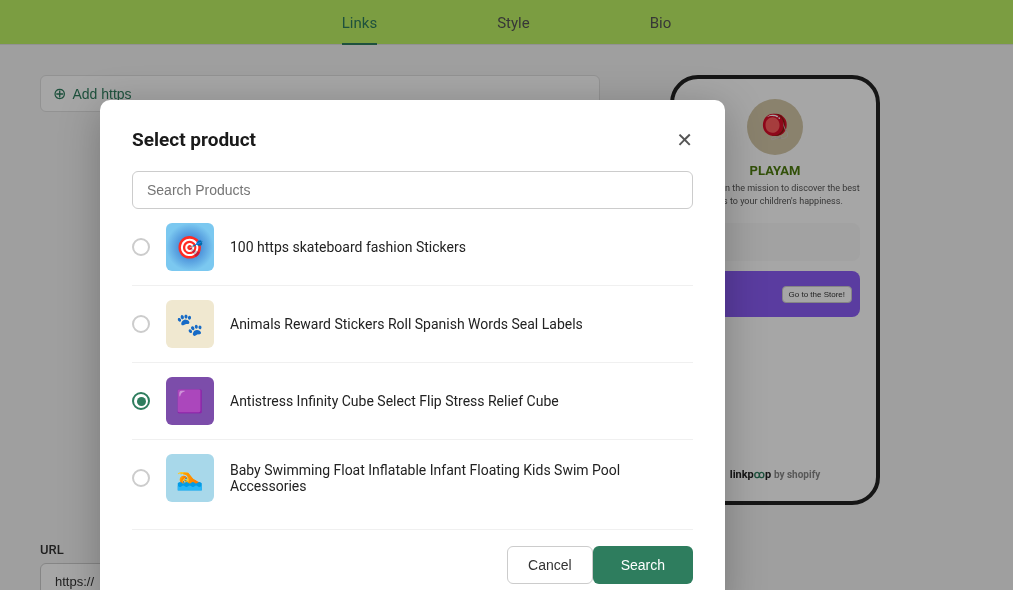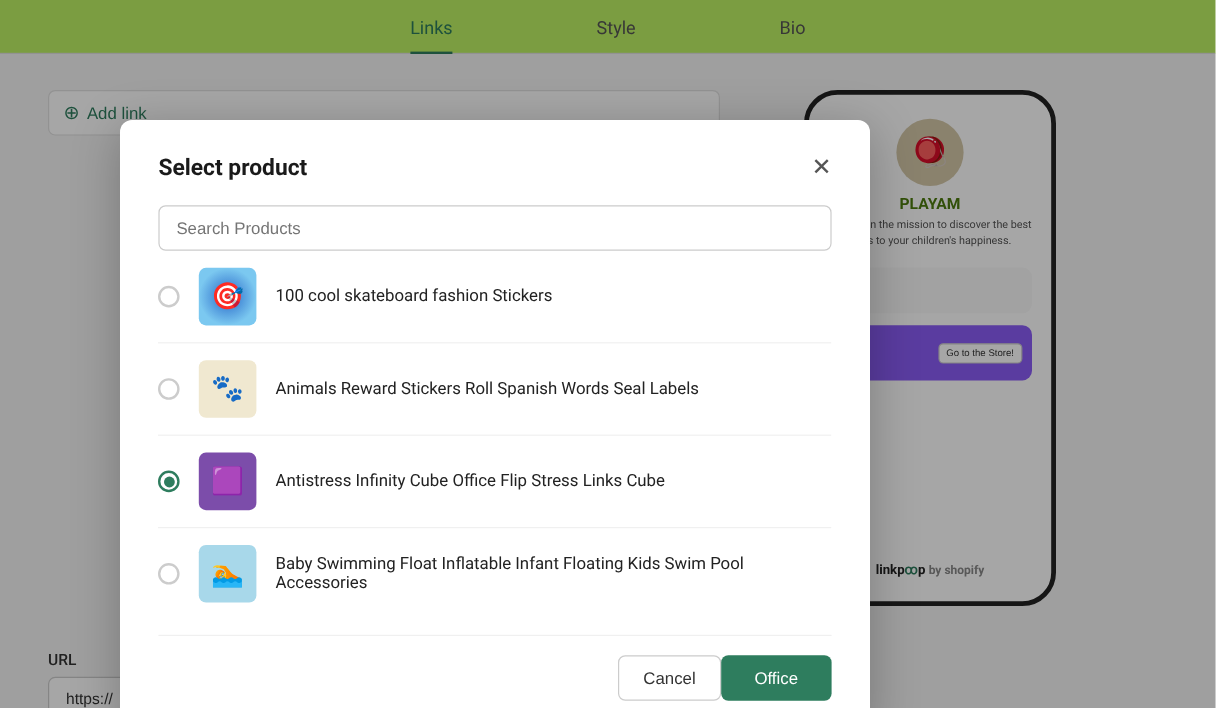--- a/index.html
+++ b/index.html
@@ -348,21 +348,21 @@
     <div class="tab-item">
       <span>Bio</span>
     </div>
   </div>
 
   <div class="main-content">
 
     <div class="left-panel">
       <button class="add-link-btn">
         <span style="font-size:16px; color:#2e7d5e;">⊕</span>
-        <span>Add link</span>
+        <span>Add https</span>
       </button>
 
       <div class="url-section">
         <div class="url-label">URL</div>
         <input class="url-input" type="text" value="https://                .myshopify.com/" style="">
       </div>
     </div>
 
     <div class="right-panel">
       <div class="phone-mockup">
@@ -392,36 +392,36 @@
     <button class="modal-close">✕</button>
   </div>
 
   <input class="search-bar" type="text" placeholder="Search Products" style="">
 
   <div class="product-list-container">
 
   <div class="product-item">
         <div class="product-radio"></div>
         <div class="product-thumb thumb-skateboard">🎯</div>
-        <div class="product-name">100 cool skateboard fashion Stickers</div>
+        <div class="product-name">100 https skateboard fashion Stickers</div>
       </div>
       <div class="product-item">
         <div class="product-radio"></div>
         <div class="product-thumb thumb-stickers">🐾</div>
         <div class="product-name">Animals Reward Stickers Roll Spanish Words Seal Labels</div>
       </div>
       <div class="product-item">
         <div class="product-radio selected"></div>
         <div class="product-thumb thumb-cube">🟪</div>
-        <div class="product-name">Antistress Infinity Cube Office Flip Stress Links Cube</div>
+        <div class="product-name">Antistress Infinity Cube Select Flip Stress Relief Cube</div>
       </div>
       <div class="product-item">
         <div class="product-radio"></div>
         <div class="product-thumb thumb-swim">🏊</div>
         <div class="product-name">Baby Swimming Float Inflatable Infant Floating Kids Swim Pool Accessories</div>
       </div>
     </div>
 
   <div class="modal-footer">
     <button class="btn-cancel">Cancel</button>
-    <button class="btn-select">Office</button>
+    <button class="btn-select">Search</button>
   </div>
 </div>
 
 </body></html>

